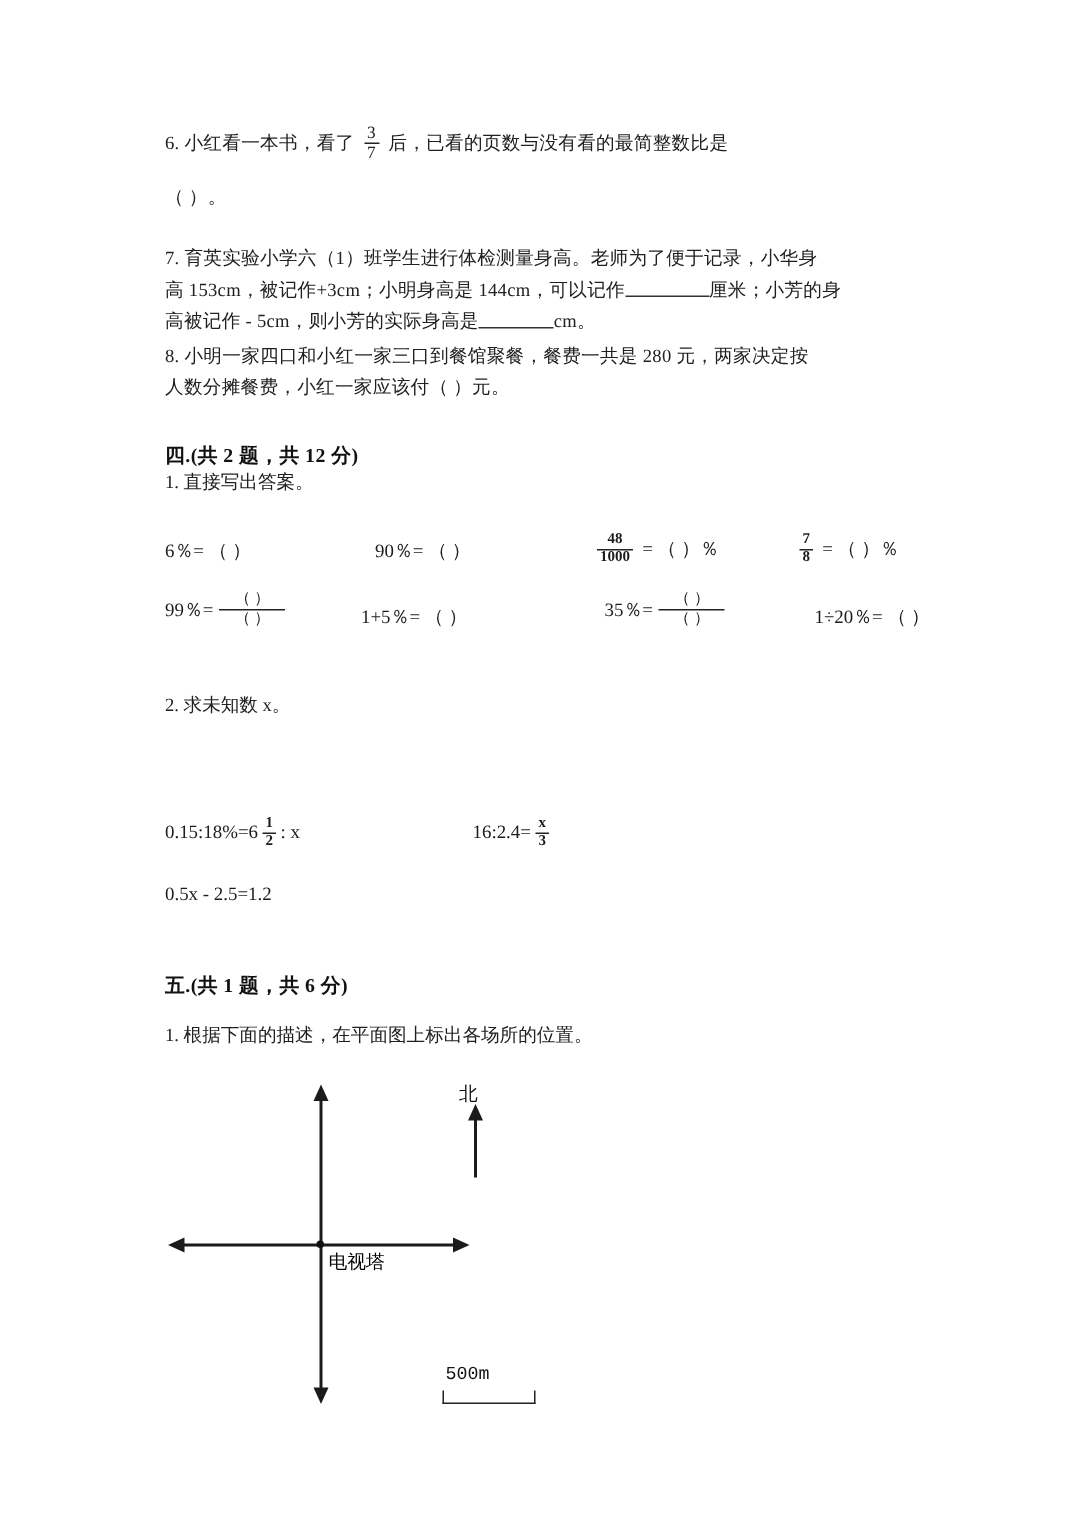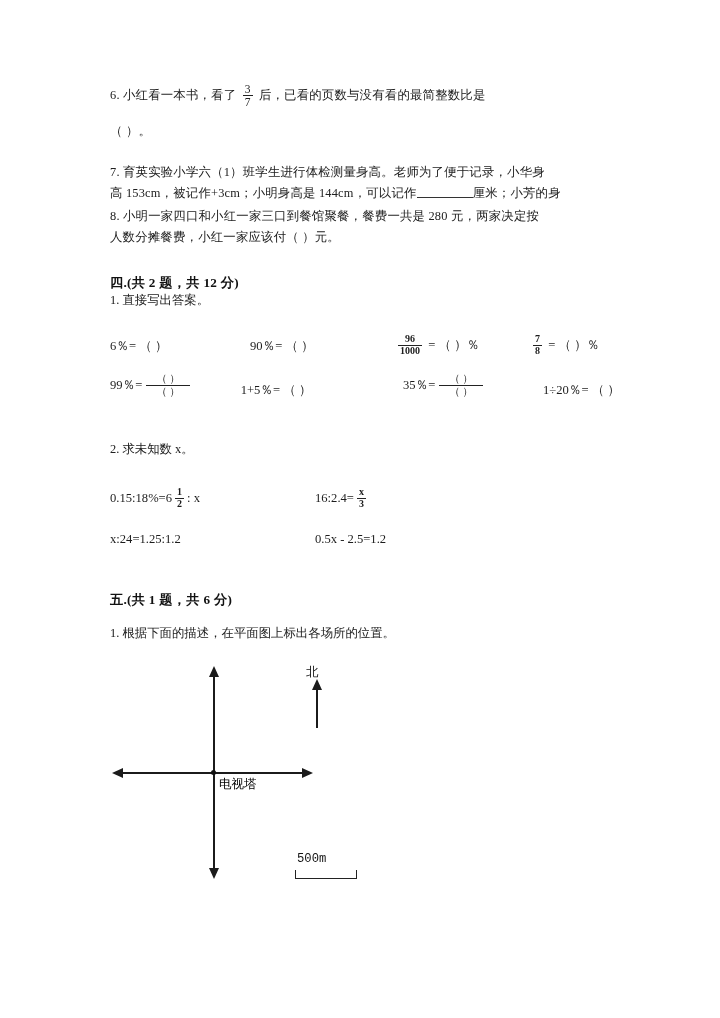--- a/index.html
+++ b/index.html
@@ -85,21 +85,21 @@
     top: -1px;
   }
   .pfrac .num { display: block; padding: 0 10px; }
   .pfrac .den {
     display: block;
     border-top: 1px solid #222;
     padding: 0 10px;
   }
 
   
-  .mixed { white-space: nowrap; }
+  .mixed { white-space: nowrap; margin-top: 36px; }
 
   
   .ex-row {
     display: flex;
     font-size: 12.6px;
     align-items: center;
   }
   .ex-item { white-space: nowrap; }
 
   .eq-row {
@@ -202,38 +202,41 @@
         <span>后，已看的页数与没有看的最简整数比是</span>
       </div>
       <div class="qline" style="margin-top:12px;">（          ）。</div>
     </div>
 
     <div class="q-block" style="margin-top:20px;">
       <div class="qline">7. 育英实验小学六（1）班学生进行体检测量身高。老师为了便于记录，小华身</div>
       <div class="qline">
         <span>高 153cm，被记作+3cm；小明身高是 144cm，可以记作</span><span class="blank-u"></span><span>厘米；小芳的身</span>
       </div>
+      <div class="qline">
+        <span>高被记作 - 5cm，则小芳的实际身高是</span><span class="blank-u short"></span><span>cm。</span>
+      </div>
     </div>
 
     <div class="q-block">
       <div class="qline">8. 小明一家四口和小红一家三口到餐馆聚餐，餐费一共是 280 元，两家决定按</div>
       <div class="qline">人数分摊餐费，小红一家应该付（          ）元。</div>
     </div>
 
     <div style="margin-top:26px;">
       <div class="section-head">四.(共 2 题，共 12 分)</div>
 
       <div class="sub-head" style="">1. 直接写出答案。</div>
 
       <div class="ex-row" style="margin-top:26px;">
         <span class="ex-item" style="width:140px;">6％= （      ）</span>
         <span class="ex-item" style="width:145px;">90％= （      ）</span>
         <span class="ex-item" style="width:135px;">
           <span class="frac">
-            <span class="num">96</span>
+            <span class="num">48</span>
             <span class="den">1000</span>
           </span>
           <span>= （      ）％</span>
         </span>
         <span class="ex-item">
           <span class="frac">
             <span class="num">7</span>
             <span class="den">8</span>
           </span>
           <span>= （      ）％</span>
@@ -264,21 +267,20 @@
       <div class="eq-row" style="margin-top:30px;">
         <span class="eq-item mixed" style="width:205px;">
           <span>0.15:18%=6</span><span class="frac"><span class="num">1</span><span class="den">2</span></span><span>: x</span>
         </span>
         <span class="eq-item mixed">
           <span>16:2.4=</span><span class="frac"><span class="num">x</span><span class="den">3</span></span>
         </span>
       </div>
 
       <div class="eq-row" style="margin-top:22px;">
-        <span class="eq-item" style="width:205px;">x:24=1.25:1.2</span>
         <span class="eq-item">0.5x - 2.5=1.2</span>
       </div>
     </div>
 
     <div style="margin-top:44px;">
       <div class="section-head">五.(共 1 题，共 6 分)</div>
       <div class="sub-head" style="margin-top:16px;">1. 根据下面的描述，在平面图上标出各场所的位置。</div>
 
       <div class="diagram" style="margin-top:22px; margin-left:0;">
 

